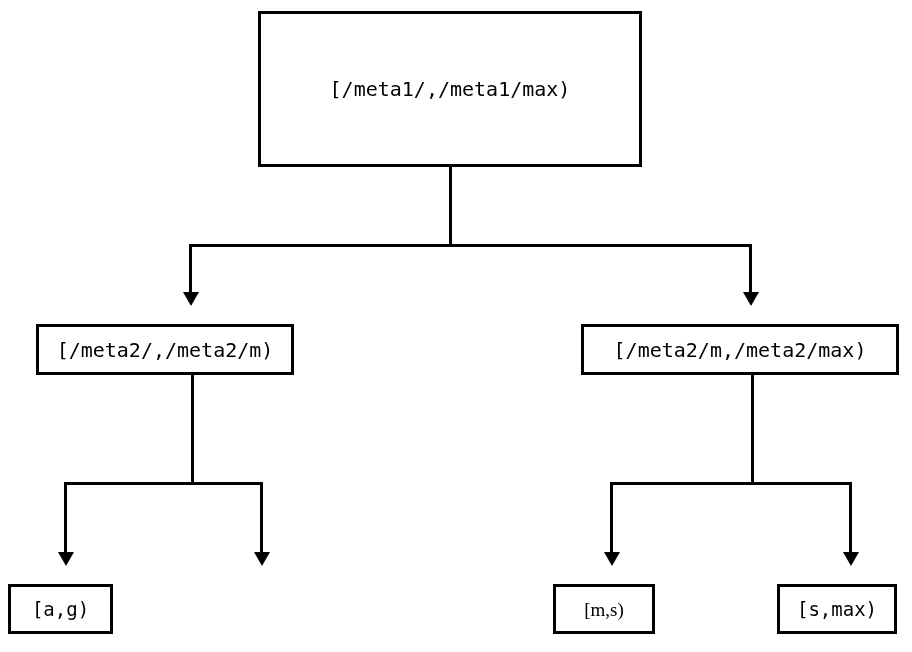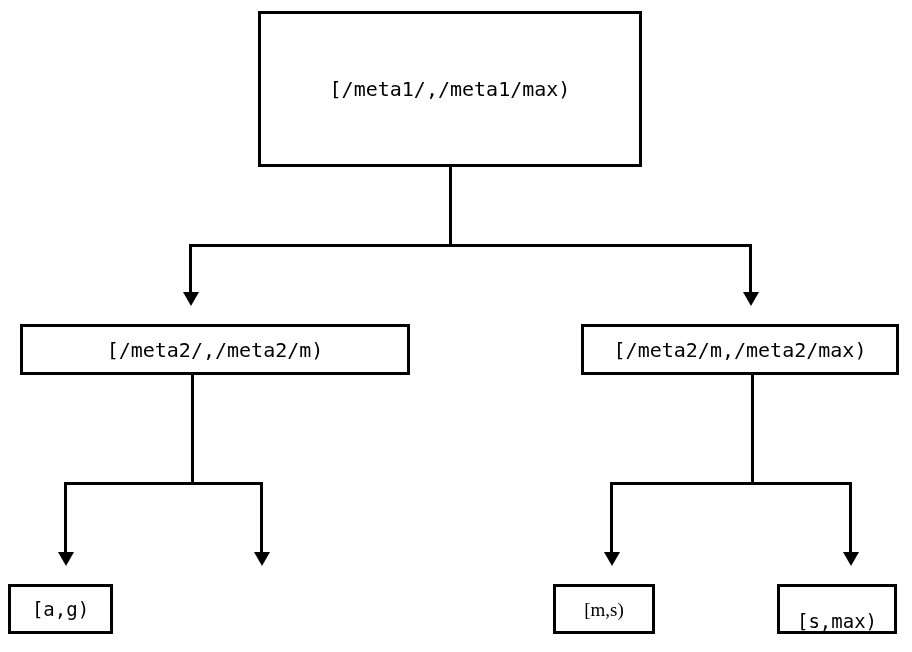--- a/index.html
+++ b/index.html
@@ -29,27 +29,27 @@
     line-height: 1;
     white-space: pre;
   }
   .node .label {
     display: block;
     white-space: pre;
   }
 
   .node-root  { left: 258px; top: 11px;  width: 384px; height: 156px; }
   .node-mid   { top: 324px; height: 51px; }
-  .node-mid-l { left: 20px;  width: 390px; }
+  .node-mid-l { left: 36px;  width: 258px; }
   .node-mid-r { left: 581px; width: 318px; }
   .node-leaf  { top: 584px; height: 50px; }
   .leaf-1 { left: 8px;   width: 105px; }
   .leaf-2 { left: 208px; width: 97px;  }
   .leaf-3 { left: 553px; width: 102px; font-family: Liberation Serif, serif; }
-  .leaf-4 { left: 777px; width: 120px; align-items: flex-end; }
+  .leaf-4 { left: 777px; width: 120px; }
 
   .fs-20 { font-size: 20px; }
   .fs-19 { font-size: 19px; }
 
   
   .vline {
     position: absolute;
     width: 3px;
     background: #000000;
   }

